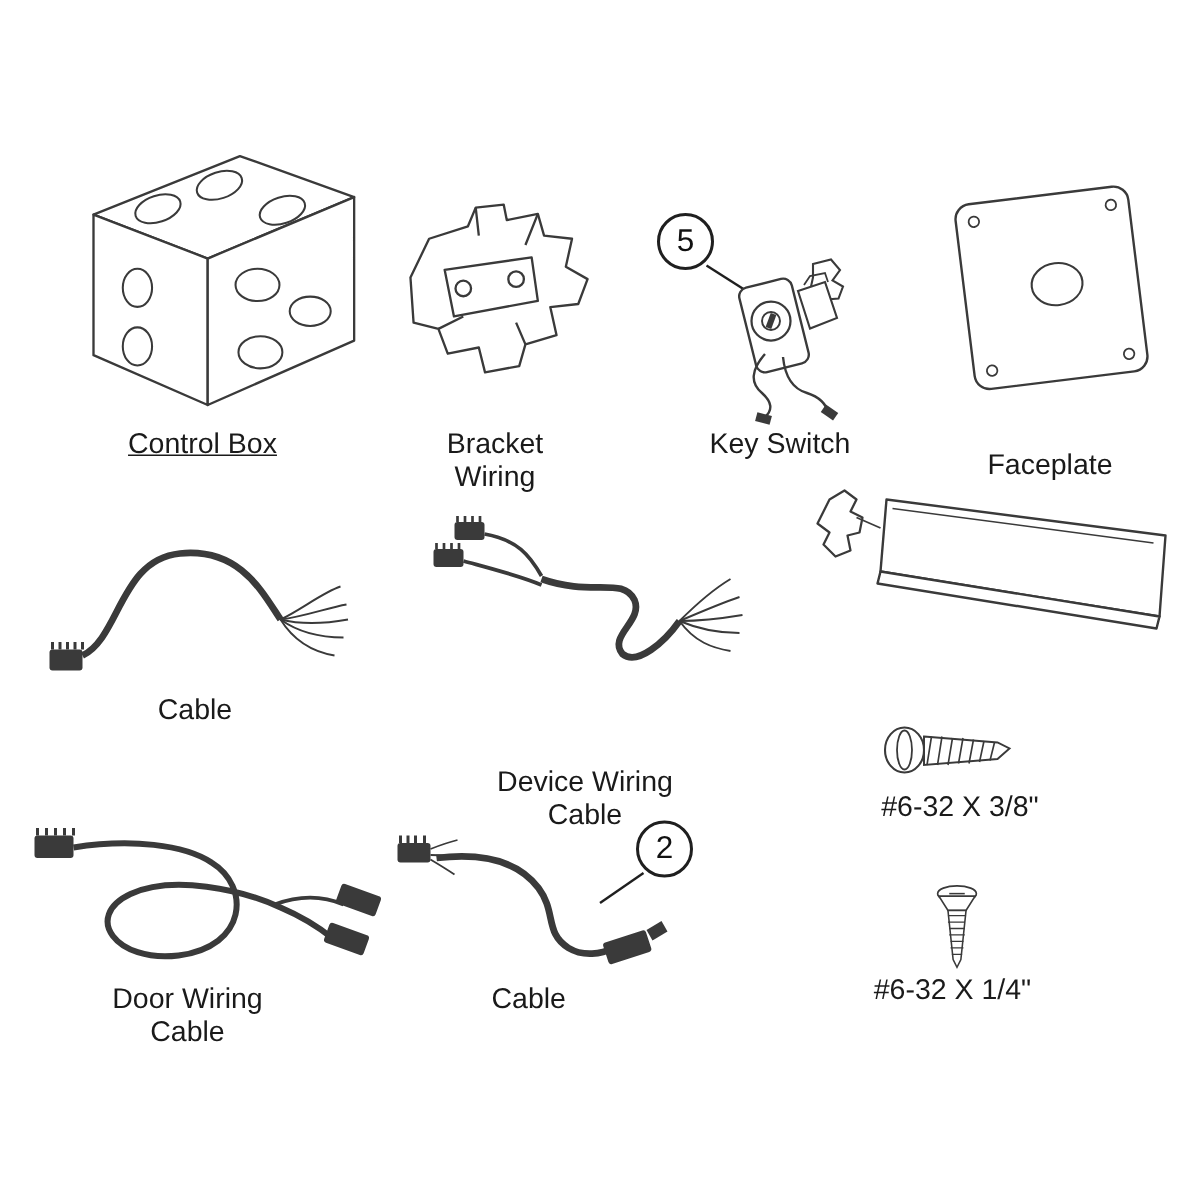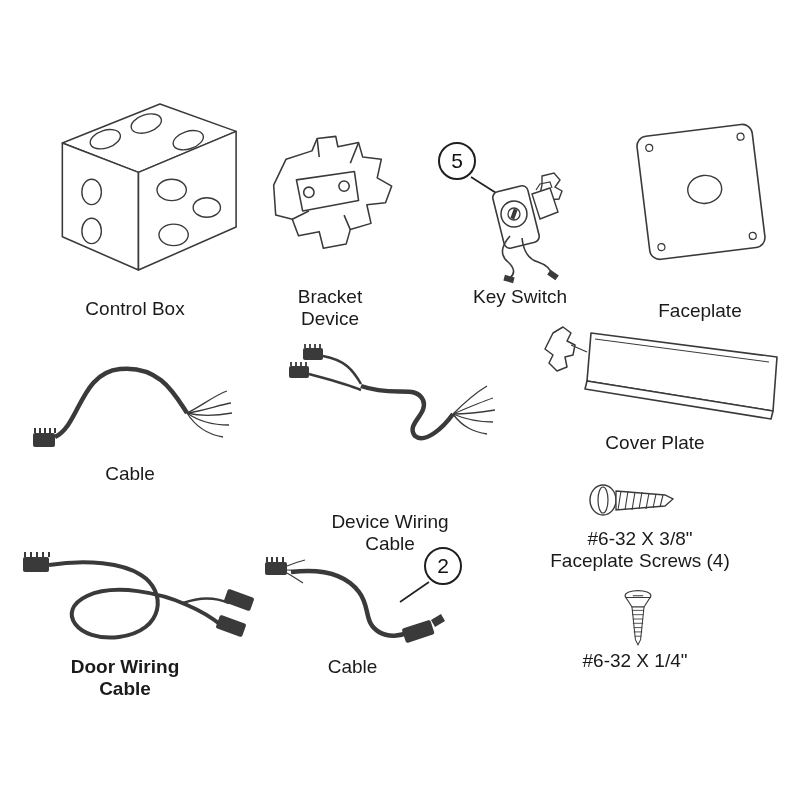--- a/index.html
+++ b/index.html
@@ -33,36 +33,36 @@
         <ellipse cx="114" cy="32" rx="16" ry="9" transform="rotate(-18 114 32)"></ellipse>
         <ellipse cx="157" cy="49" rx="16" ry="9" transform="rotate(-18 157 49)"></ellipse>
         <ellipse cx="58" cy="102" rx="10" ry="13"></ellipse>
         <ellipse cx="58" cy="142" rx="10" ry="13"></ellipse>
         <ellipse cx="140" cy="100" rx="15" ry="11"></ellipse>
         <ellipse cx="176" cy="118" rx="14" ry="10"></ellipse>
         <ellipse cx="142" cy="146" rx="15" ry="11"></ellipse>
       </g>
     </svg>
   </div>
-  <div class="label" style="left:30px; top:298px; width:210px;">Control Box</div>
+  <div class="label" style="left:30px; top:286px; width:210px;text-decoration:underline;">Control Box</div>
 
   <div class="part" style="left:255px; top:128px; width:145px; height:140px;">
     <svg viewBox="0 0 140 135">
       <g fill="none" stroke="#3a3a3a" stroke-width="1.5" stroke-linejoin="round">
         <path d="M18,55 L30,30 L55,22 L60,10 L78,8 L80,18 L100,14 L104,28 L122,30 L118,48 L132,56 L126,72 L108,74 L112,92 L92,98 L88,112 L66,116 L62,100 L42,104 L36,88 L20,84 Z"></path>
         <path d="M40,50 L96,42 L100,70 L46,80 Z"></path>
         <circle cx="52" cy="62" r="5"></circle>
         <circle cx="86" cy="56" r="5"></circle>
         <path d="M60,10 L62,28 M100,14 L92,34 M36,88 L52,80 M92,98 L86,84"></path>
       </g>
     </svg>
   </div>
   <div class="label" style="left:255px; top:286px; width:150px;">
     <div>Bracket</div>
-    <div>Device</div>
+    <div>Wiring</div>
   </div>
 
   <div class="callout" style="left:438px; top:142px;">5</div>
   <svg class="leader" style="left:466px; top:172px;" width="42" height="30">
     <line x1="5" y1="5" x2="38" y2="26" stroke="#1f1f1f" stroke-width="1.6"></line>
   </svg>
 
   <div class="part" style="left:470px; top:170px; width:115px; height:115px;">
     <svg viewBox="0 0 115 115">
       <path d="M72,6 l12,-3 6,7 -5,7 7,4 -3,8 -12,1 -7,-6 2,-9 z" fill="none" stroke="#3a3a3a" stroke-width="1.4"></path>
@@ -139,48 +139,46 @@
         <path d="M28,18 l10,-6 8,6 -4,8 8,4 -2,10 -8,2 2,10 -10,4 -8,-8 4,-8 -8,-6 z"></path>
         <path d="M46,30 l16,7" stroke-width="1.2"></path>
       </g>
       <g fill="#ffffff" stroke="#3a3a3a" stroke-width="1.6" stroke-linejoin="round">
         <polygon points="66,18 252,42 248,96 62,66"></polygon>
         <polygon points="62,66 248,96 246,104 60,74"></polygon>
       </g>
       <path d="M70,24 L244,47" stroke="#3a3a3a" stroke-width="1" fill="none"></path>
     </svg>
   </div>
-  <div class="label" style="left:545px; top:432px; width:220px;">Cover Plate</div>
 
   <div class="part" style="left:585px; top:472px; width:95px; height:55px;">
     <svg viewBox="0 0 95 55">
       <ellipse cx="18" cy="28" rx="13" ry="15" fill="#ffffff" stroke="#3a3a3a" stroke-width="1.4"></ellipse>
       <ellipse cx="18" cy="28" rx="5" ry="13" fill="none" stroke="#3a3a3a" stroke-width="1.2"></ellipse>
       <path d="M31,19 L80,23 L88,27 L80,34 L31,38 Z" fill="#ffffff" stroke="#3a3a3a" stroke-width="1.3"></path>
       <g stroke="#3a3a3a" stroke-width="1.1">
         <path d="M36,19 l-3,19 M43,19 l-3,19 M50,20 l-3,18 M57,20 l-3,17 M64,21 l-3,16 M71,22 l-3,14 M78,23 l-3,12"></path>
       </g>
     </svg>
   </div>
   <div class="label" style="left:480px; top:528px; width:320px;">
     <div>#6-32 X 3/8"</div>
-    <div>Faceplate Screws (4)</div>
   </div>
 
   <div class="part" style="left:15px; top:545px; width:250px; height:115px;">
     <svg viewBox="0 0 250 115">
       <rect x="8" y="12" width="26" height="15" rx="2" fill="#3a3a3a"></rect>
       <path d="M10,12 v-5 m6,5 v-5 m6,5 v-5 m6,5 v-5 m6,5 v-5" stroke="#3a3a3a" stroke-width="2" fill="none"></path>
       <path d="M34,20 C72,14 108,18 126,30 C152,46 150,86 104,92 C62,97 40,66 72,51 C100,38 146,48 172,60 C186,66 196,72 206,80" fill="none" stroke="#3a3a3a" stroke-width="4"></path>
       <path d="M168,58 C184,52 200,52 214,58" fill="none" stroke="#3a3a3a" stroke-width="2.5"></path>
       <rect x="202" y="74" width="28" height="14" rx="2" fill="#3a3a3a" transform="rotate(20 216 81)"></rect>
       <rect x="210" y="48" width="28" height="14" rx="2" fill="#3a3a3a" transform="rotate(20 224 55)"></rect>
     </svg>
   </div>
-  <div class="label" style="left:15px; top:656px; width:220px;font-weight:bold;">
+  <div class="label" style="left:15px; top:656px; width:220px;">
     <div>Door Wiring</div>
     <div>Cable</div>
   </div>
 
   <div class="callout" style="left:424px; top:547px;">2</div>
   <svg class="leader" style="left:396px; top:578px;" width="38" height="28">
     <line x1="33" y1="4" x2="4" y2="24" stroke="#1f1f1f" stroke-width="1.6"></line>
   </svg>
 
   <div class="part" style="left:255px; top:552px; width:200px; height:105px;">

